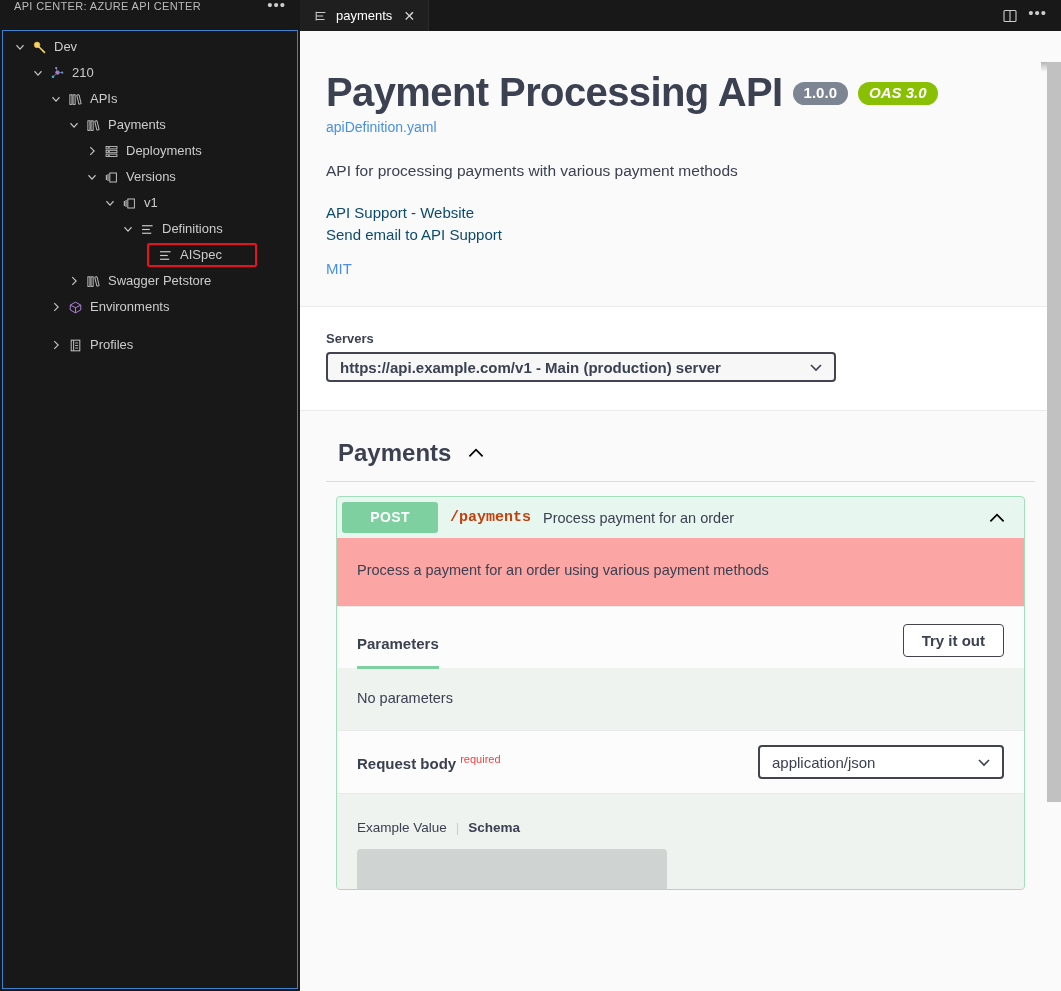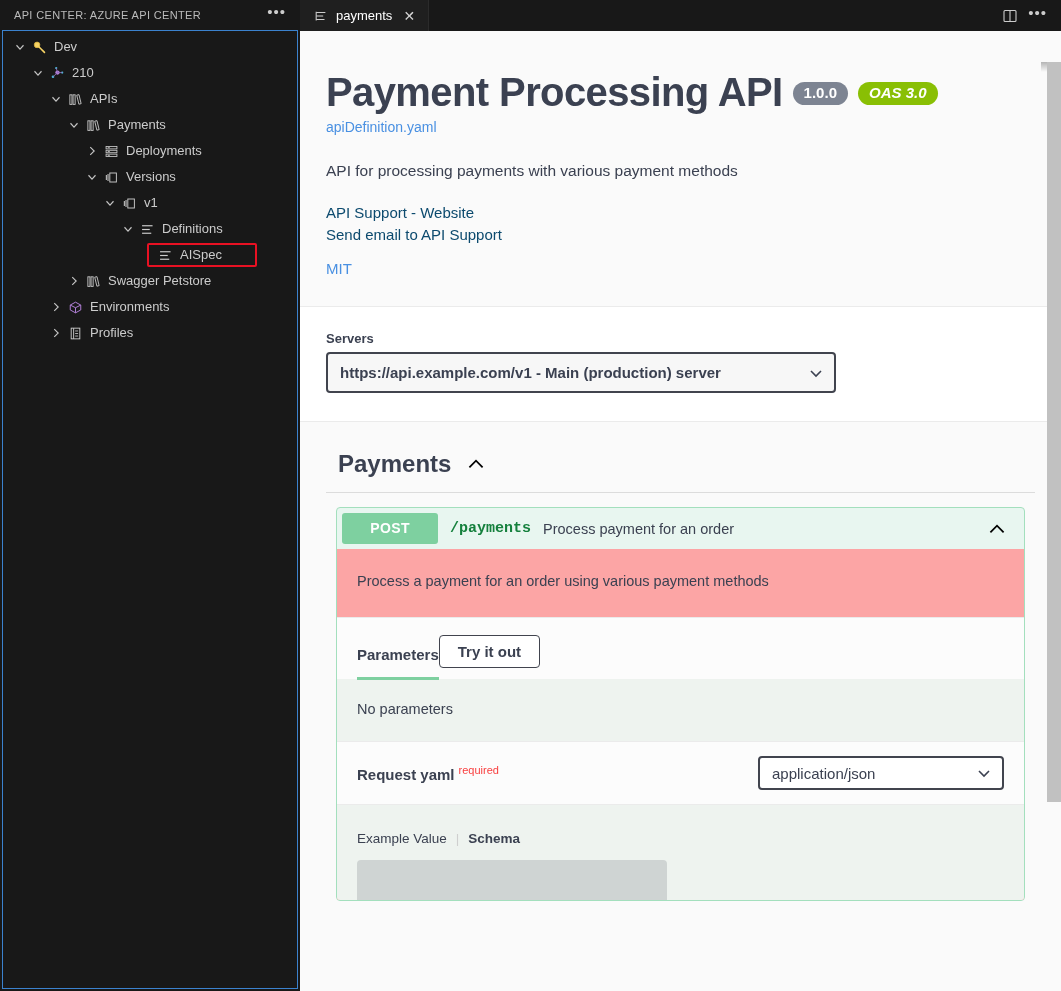--- a/index.html
+++ b/index.html
@@ -16,21 +16,21 @@
   #sidebar {
     width: 300px; height: 991px;
     background: #181818;
     color: #cccccc;
     flex: 0 0 300px;
     display: flex; flex-direction: column;
     position: relative;
   }
   .side-header {
     height: 30px; min-height: 30px;
-    display: flex; align-items: center;
+    display: flex; 
     padding: 0 8px 0 14px;
     background: #181818;
     color: #bbbbbb;
   }
   .side-header-title {
     font-size: 11px;
     letter-spacing: .35px;
     font-weight: 400;
     text-transform: uppercase;
     white-space: nowrap;
@@ -171,21 +171,21 @@
   .license-link { color: #4990e2; font-size: 15px; text-decoration: none; display: inline-block; margin-top: 14px; }
 
   .servers-block {
     background: #ffffff;
     padding: 24px 26px 28px 26px;
     border-bottom: 1px solid #ebebeb;
   }
   .servers-label { font-size: 13px; font-weight: bold; color: #3b4151; margin-bottom: 6px; }
   .server-select {
     display: flex; align-items: center; justify-content: space-between;
-    width: 510px; height: 41px;
+    width: 510px; height: 30px;
     border: 2px solid #41444e;
     border-radius: 4px;
     background: #f7f7f7;
     padding: 0 10px 0 12px;
     font-size: 15px; font-weight: bold; color: #3b4151;
     cursor: pointer;
   }
   .chev-sm { color: #3b4151; display: inline-flex; }
 
   .tag-section { padding: 16px 26px 0 26px; background: #fafafa; }
@@ -217,33 +217,33 @@
     font-size: 14px; font-weight: bold;
     letter-spacing: .4px;
     text-align: center;
     border-radius: 3px;
     min-width: 96px;
     padding: 7px 0 8px 0;
     margin-right: 12px;
   }
   .op-path {
     font-family: "Liberation Mono", monospace;
-    font-size: 15px; font-weight: bold; color: #15803d;
+    font-size: 15px; font-weight: bold; color: #c2410c;
     margin-right: 12px;
   }
   .op-desc { font-size: 14.5px; color: #3b4151; flex: 1; }
 
   .op-body { background: #fca5a5; }
   .op-note {
     font-size: 14.5px; color: #3b4151;
     padding: 24px 20px 28px 20px;
   }
   .params-head {
     background: #fcfcfc;
-    display: flex; align-items: center; 
+    display: flex; align-items: center; justify-content: space-between;
     padding: 12px 20px 0 20px;
     height: 62px;
     border-top: 1px solid #ebebeb;
   }
   .params-title {
     font-size: 15px; font-weight: bold; color: #3b4151;
     padding-bottom: 14px;
     border-bottom: 3px solid #7ed0a0;
     align-self: flex-end;
     margin-bottom: -1px;
@@ -481,21 +481,21 @@
             </svg>
           </span>
           <span class="t-icon">
             <svg xmlns="http://www.w3.org/2000/svg" width="15" height="15" viewBox="0 0 16 16" fill="none">
               <path d="M8 2.3 L13.6 5.4 V10.6 L8 13.7 L2.4 10.6 V5.4 Z" stroke="#b180d7" stroke-width="1.05"></path>
               <path d="M8 8.2 L13.6 5.4 M8 8.2 L2.4 5.4 M8 8.2 V13.7" stroke="#b180d7" stroke-width="1.05"></path>
             </svg>
           </span>
           <span class="t-label">Environments</span>
         </div>
-        <div class="tree-row" style="padding-left: 44px;">
+        <div class="tree-row" style="padding-left: 44px; margin-top: 12px;">
           <span class="twisty">
             <svg xmlns="http://www.w3.org/2000/svg" width="14" height="14" viewBox="0 0 16 16" fill="none" stroke="#c5c5c5" stroke-width="1.3">
               <polyline points="6,3.5 10.5,8 6,12.5"></polyline>
             </svg>
           </span>
           <span class="t-icon">
             <svg xmlns="http://www.w3.org/2000/svg" width="15" height="15" viewBox="0 0 16 16" fill="none">
               <rect x="3.4" y="2.3" width="9.2" height="11.4" stroke="#cccccc" stroke-width="1"></rect>
               <line x1="6" y1="2.3" x2="6" y2="13.7" stroke="#cccccc" stroke-width="1"></line>
               <line x1="7.6" y1="5.3" x2="10.8" y2="5.3" stroke="#cccccc" stroke-width=".9"></line>
@@ -592,21 +592,21 @@
 
               <div class="params-head">
                 <div class="params-title">Parameters</div>
                 <button class="tryout-btn">Try it out</button>
               </div>
 
               <div class="no-params">No parameters</div>
 
               <div class="reqbody-row">
                 <div class="reqbody-label">
-                  <span>Request yaml</span><span class="reqbody-required">required</span>
+                  <span>Request body</span><span class="reqbody-required">required</span>
                 </div>
                 <div class="ctype-select">
                   <span>application/json</span>
                   <span class="chev-sm">
                     <svg width="16" height="16" viewBox="0 0 16 16" fill="none" stroke="#3b4151" stroke-width="1.6">
                         <polyline points="3,6 8,11 13,6"></polyline>
                       </svg>
                   </span>
                 </div>
               </div>

